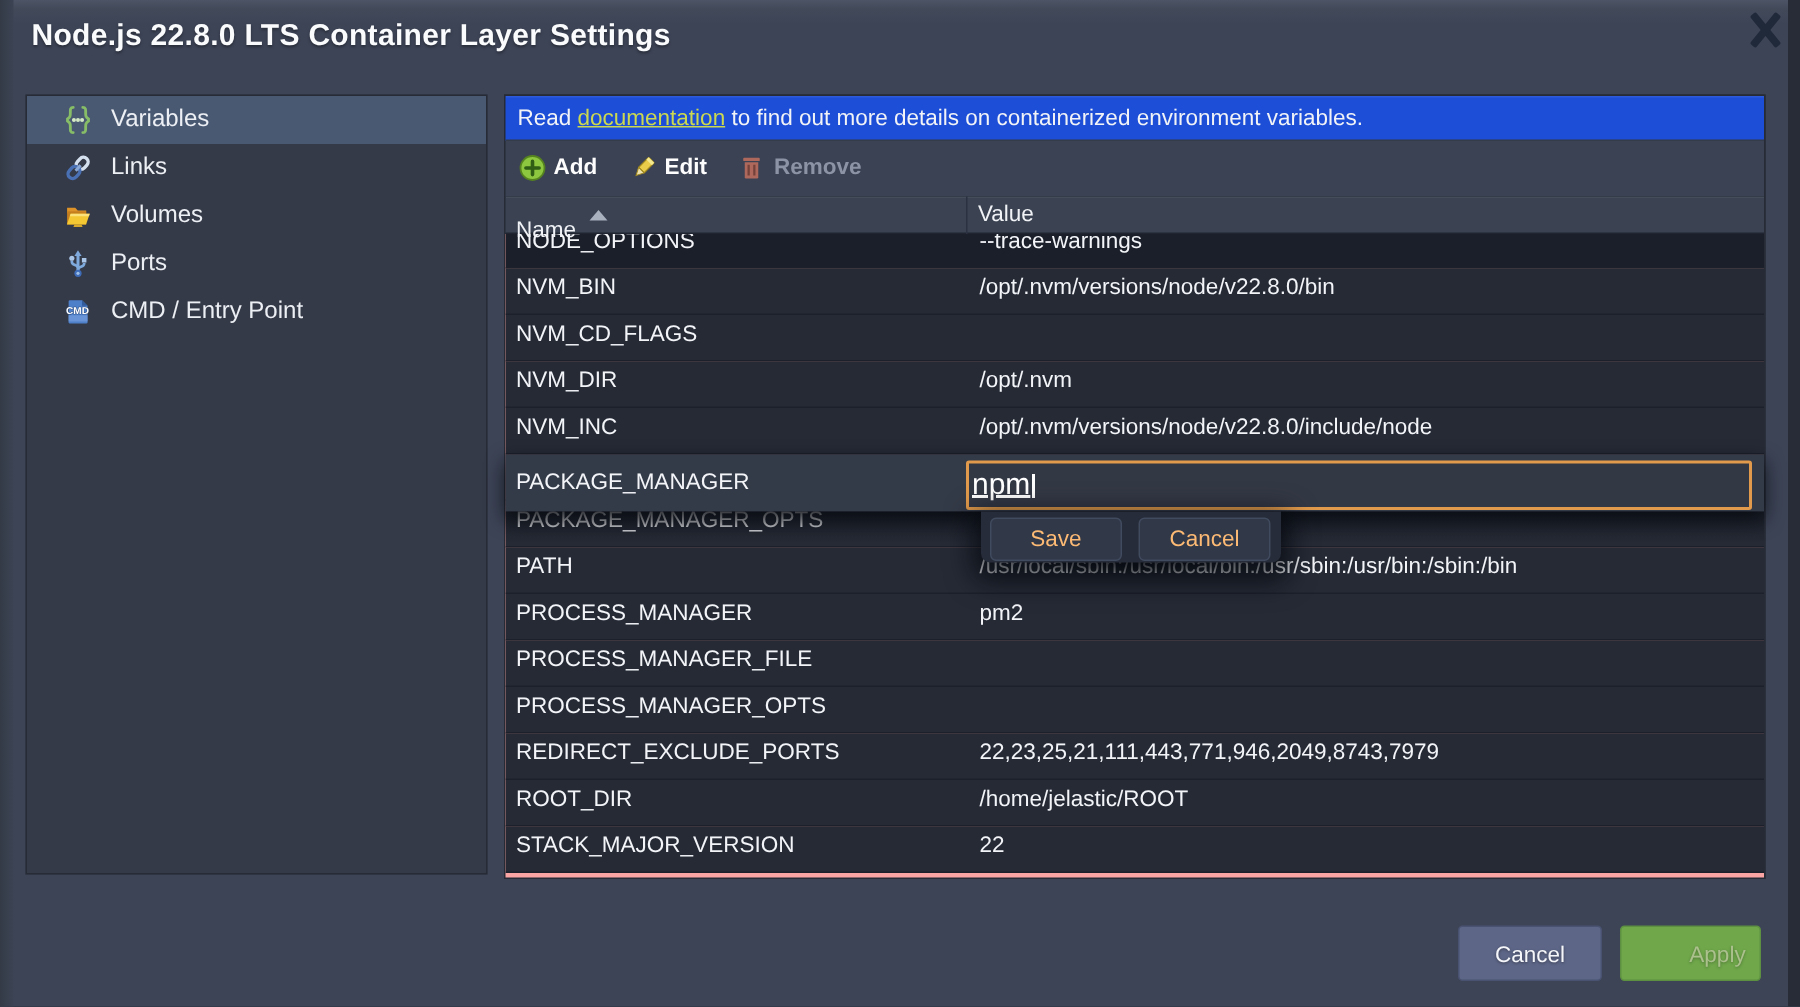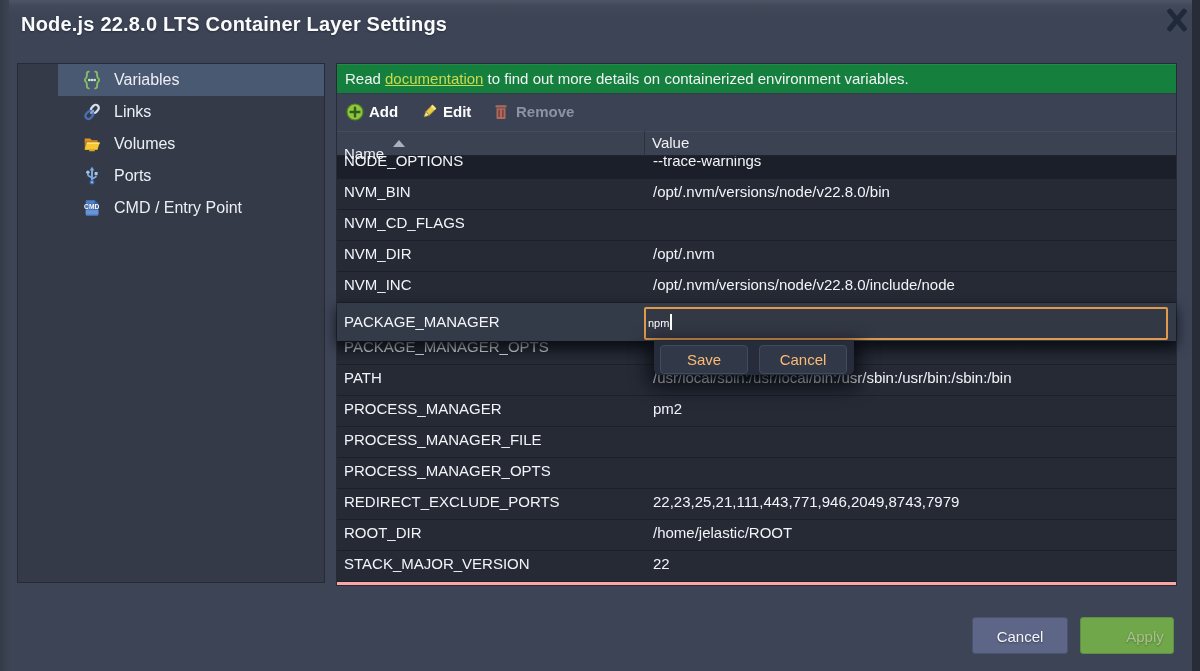--- a/index.html
+++ b/index.html
@@ -20,32 +20,32 @@
     background:#272c37; }
 
   
   .title { position:absolute; left:21px; top:13px; font-size:20px; font-weight:bold;
     color:#fafbfc; letter-spacing:0.2px; text-shadow:0 1px 2px rgba(0,0,0,.35); }
   .close-x { position:absolute; left:1163px; top:6px; width:28px; height:28px;
     cursor:pointer; }
 
   
   .sidebar { position:absolute; left:17px; top:63px; width:308px; height:520px;
-    background:#353a48; border:1px solid #262b36;padding-left:40px; }
+    background:#353a48; border:1px solid #262b36; }
   .side-item { position:relative; height:32px; display:flex; align-items:center; }
   .side-item.selected { background:#4a5972; }
   .side-item .s-icon { position:absolute; left:24px; width:20px; height:20px;
     display:flex; align-items:center; justify-content:center; }
   .side-item .s-label { position:absolute; left:56px; font-size:16px; color:#eceff4; }
 
   
   .main { position:absolute; left:336px; top:63px; width:841px; height:523px;
     border:1px solid #262b36; background:#252a35; }
   .infobar { position:absolute; left:0; top:0; width:839px; height:30px;
-    background:#15803d; border-bottom:1px solid #343b49; box-shadow:inset 0 1px 0 rgba(255,255,255,.07);
+    background:#1d4ed8; border-bottom:1px solid #343b49; box-shadow:inset 0 1px 0 rgba(255,255,255,.07);
     font-size:15px; color:#f1f3f6; line-height:29px; padding-left:8px;
     white-space:nowrap; }
   .infobar a { color:#ccd94f; text-decoration:underline; cursor:pointer; }
   .toolbar { position:absolute; left:0; top:30px; width:839px; height:37px;
     background:#3b4253; }
   .tb-btn { position:absolute; top:0; height:37px; cursor:pointer; }
   .tb-icon { position:absolute; top:9px; width:18px; height:18px; }
   .tb-label { position:absolute; top:9px; font-size:15px; font-weight:bold; color:#fdfdfe; }
   .tb-add { left:9px; width:54px; }
   .tb-add .tb-label { left:23px; }
@@ -75,21 +75,21 @@
   .g-row:first-child { background:#1b1f29; }
   .g-name { position:absolute; left:7px; top:4px; white-space:nowrap; }
   .g-value { position:absolute; left:316px; top:4px; white-space:nowrap; }
 
   
   .editor-band { position:absolute; left:337px; top:303px; width:839px; height:38px;
     background:#343b48; z-index:5; box-shadow:0 5px 13px rgba(5,8,13,.8); }
   .editor-name { position:absolute; left:7px; top:10px; font-size:15px; color:#f2f4f8; }
   .editor-input { position:absolute; left:644px; top:307px; width:524px; height:33px;
     background:#333845; border:2px solid #e19a4b; border-radius:2px; z-index:6;
-    font-size:11px; color:#ffffff; line-height:29px; padding-left:0; text-indent:2px; }
+    font-size:20px; color:#ffffff; line-height:29px; padding-left:0; text-indent:2px;text-decoration:underline; }
   .editor-input .caret { display:inline-block; width:2px; height:16px; background:#fff;
     vertical-align:-3px; margin-left:1px; }
   .editor-tray { position:absolute; left:654px; top:341px; width:200px; height:34px;
     background:#262c39; border-radius:0 0 6px 6px; z-index:6;
     box-shadow:0 7px 18px 6px rgba(3,6,11,.7); }
   .shadow-under-band { position:absolute; left:337px; top:341px; width:839px; height:20px;
     z-index:5; pointer-events:none;
     background:linear-gradient(180deg, rgba(7,10,16,.42) 0, rgba(7,10,16,.22) 9px, rgba(7,10,16,0) 100%); }
   .shadow-under-tray { position:absolute; left:642px; top:341px; width:228px; height:50px;
     z-index:5; pointer-events:none; border-radius:0 0 10px 10px;

